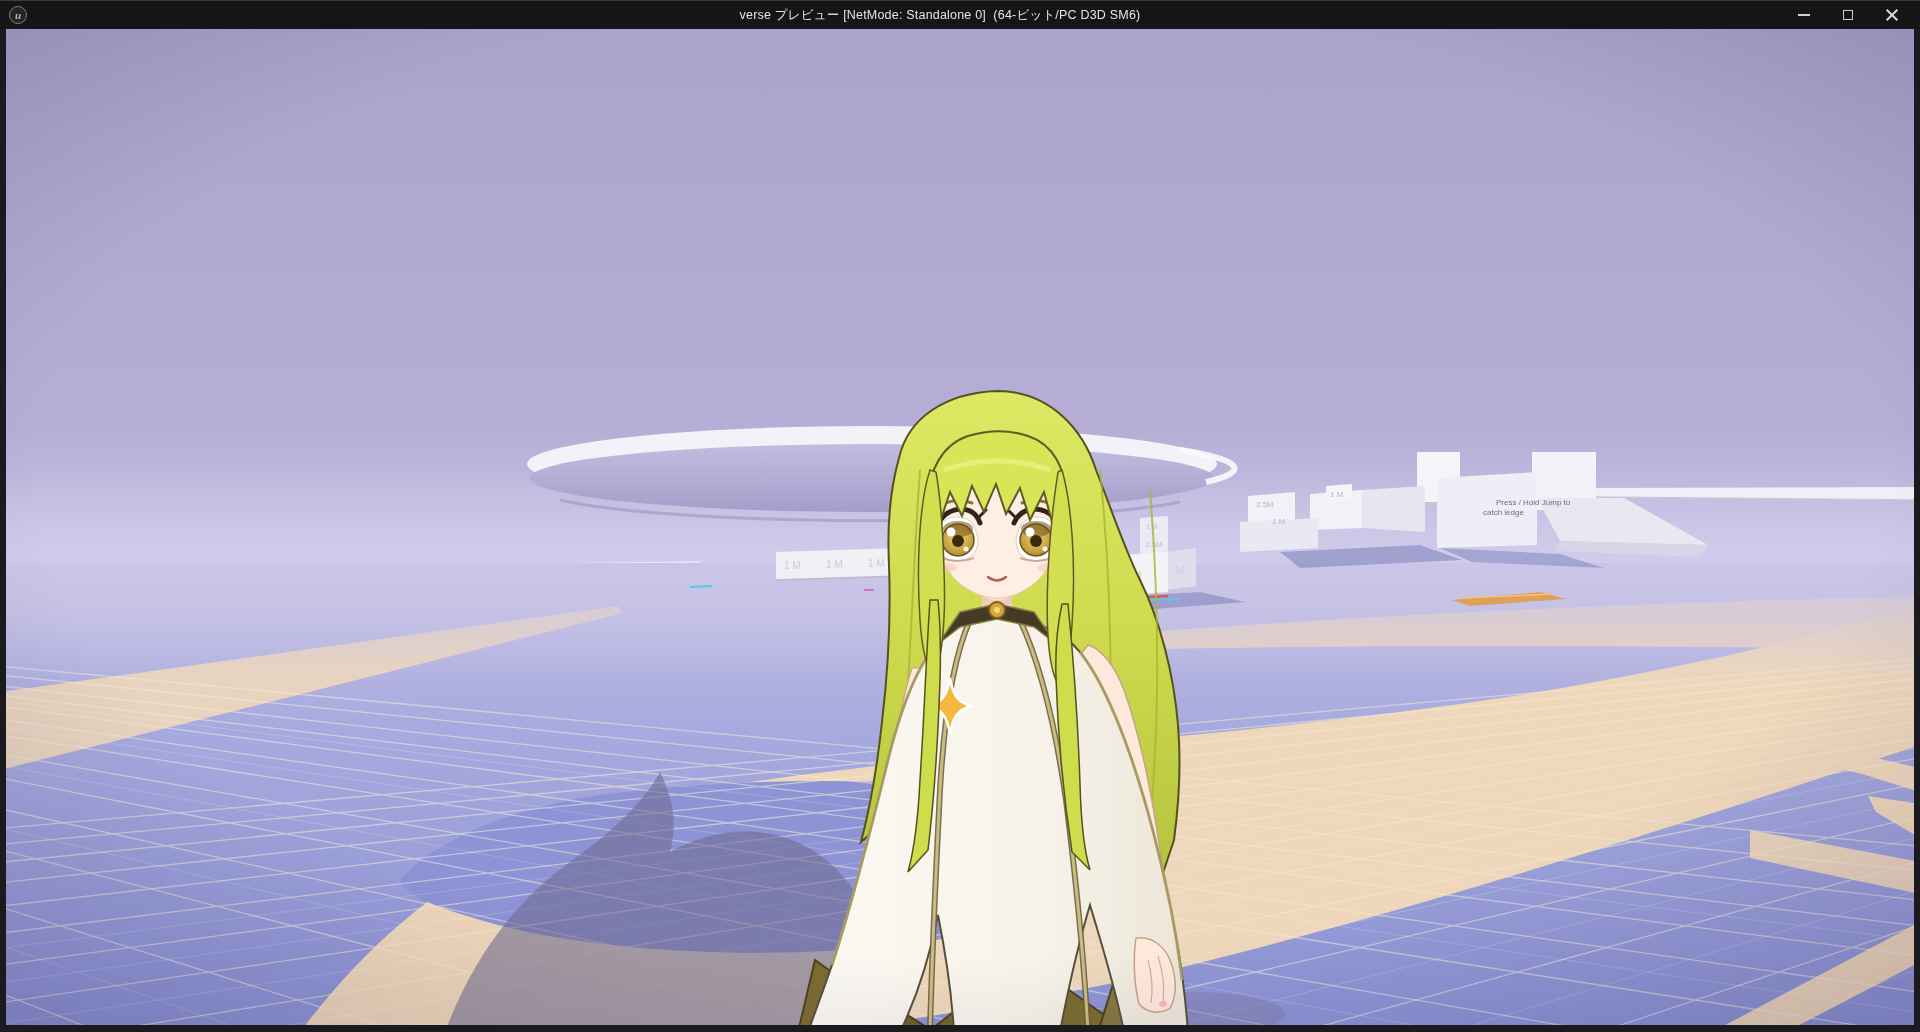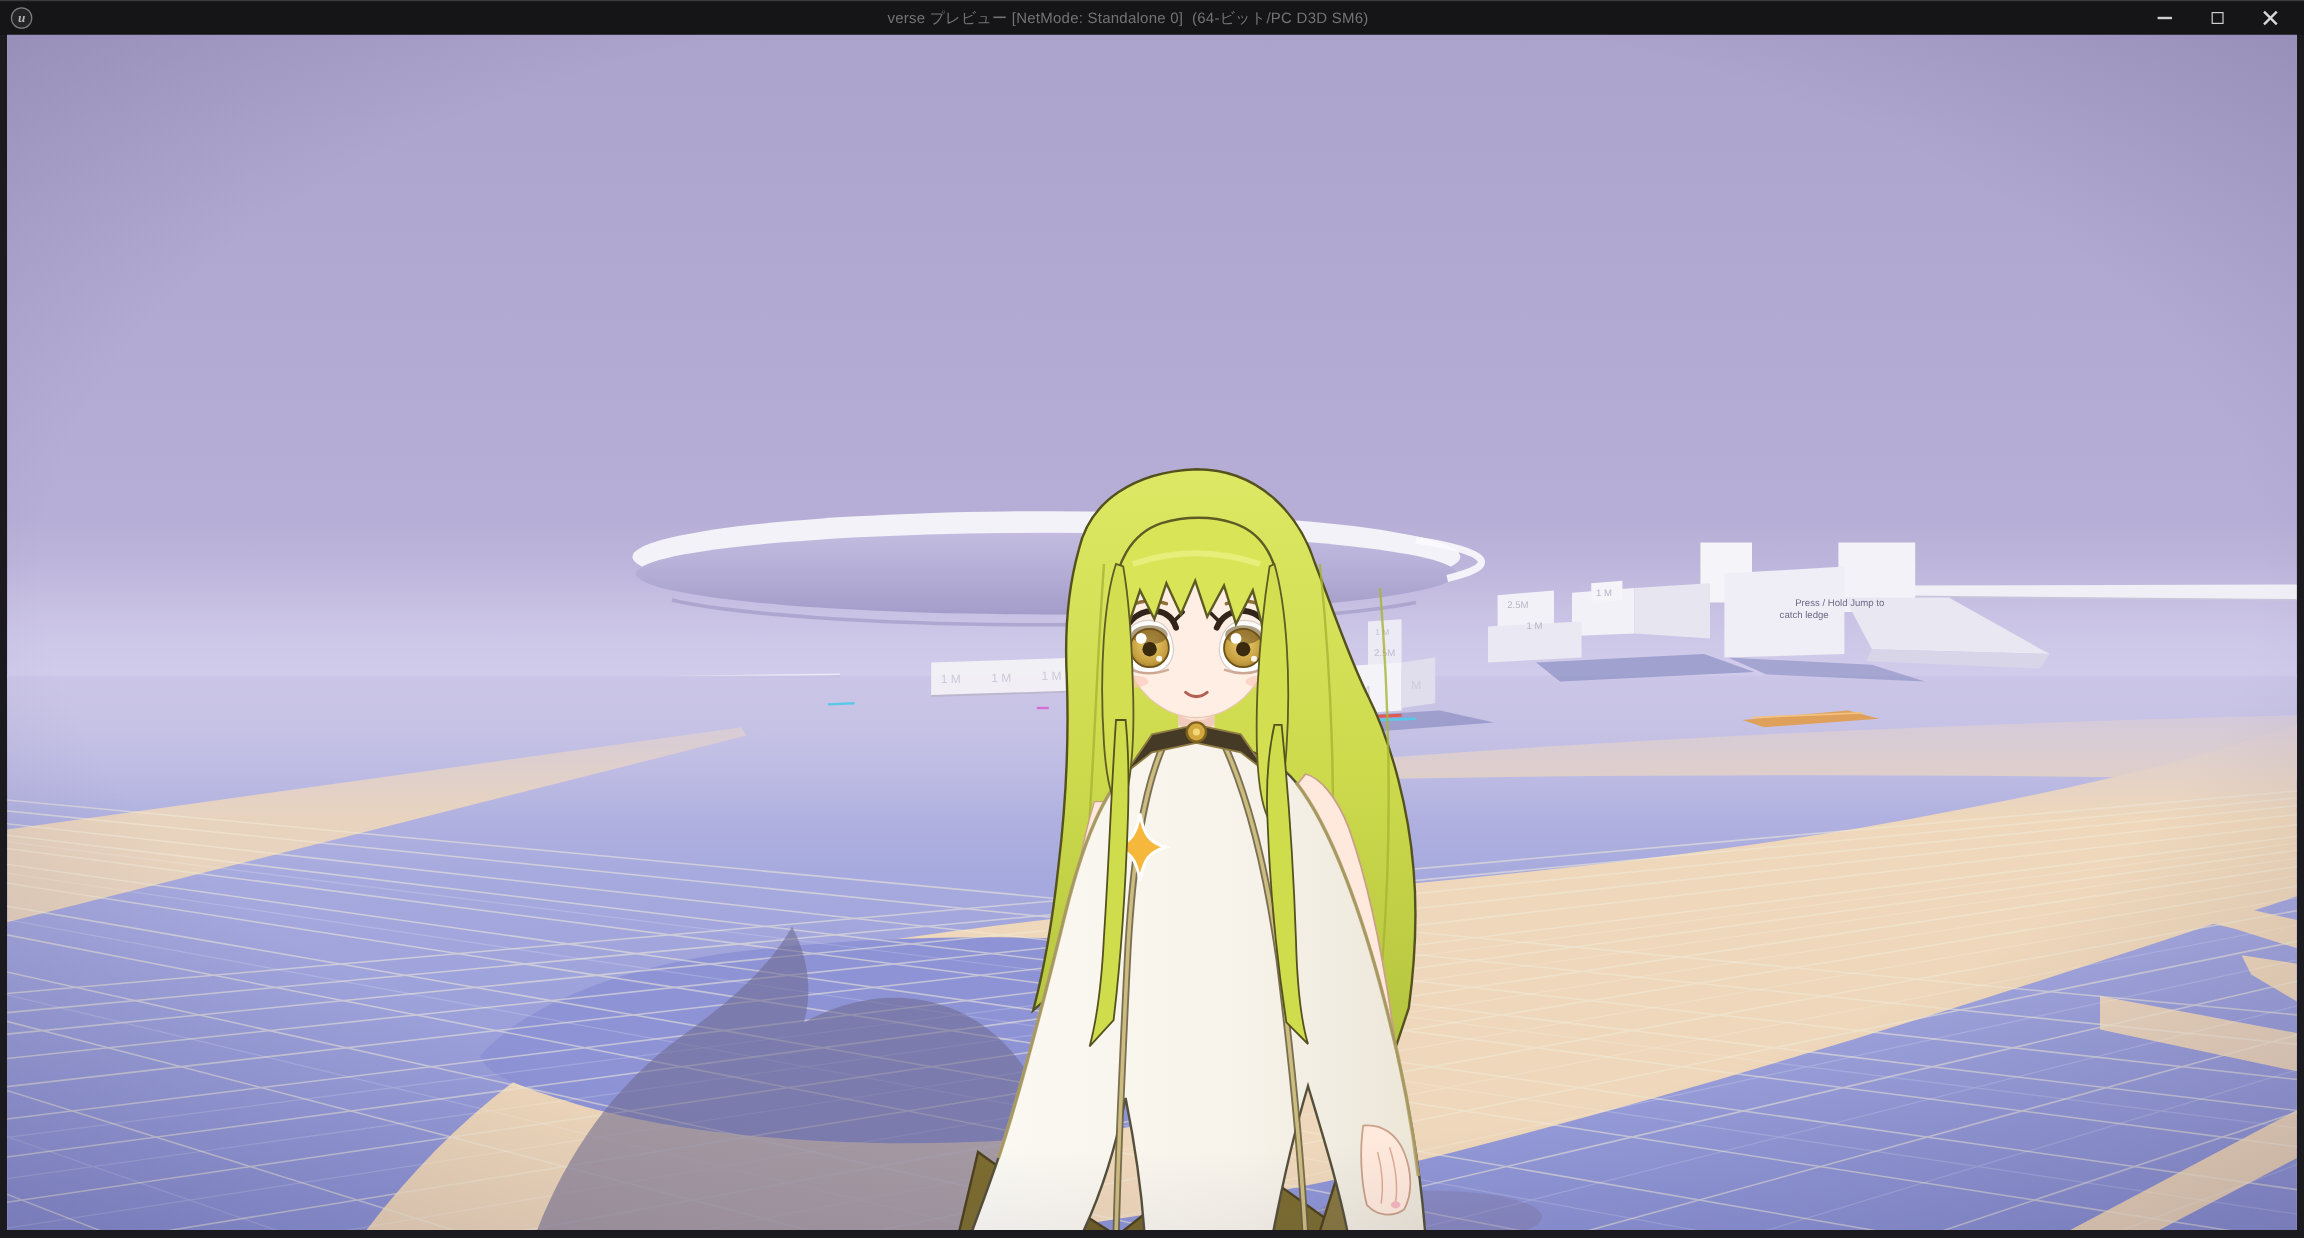--- a/index.html
+++ b/index.html
@@ -1,20 +1,20 @@
 <!DOCTYPE html>
 <html><head>
 <meta charset="utf-8">
 <style>
   html,body{margin:0;padding:0;background:#0e0e10;}
   body{width:1920px;height:1032px;overflow:hidden;font-family:"Liberation Sans",sans-serif;}
   .window{position:relative;width:1920px;height:1032px;background:#1b1a1e;}
   .titlebar{position:absolute;top:0;left:0;right:0;height:29px;background:#151517;border-top:1px solid #3a3a3c;box-sizing:border-box;}
   .logo{position:absolute;left:9px;top:5px;width:18px;height:18px;border:1.5px solid #7d7d7d;border-radius:50%;color:#b5b5b5;display:flex;align-items:center;justify-content:center;font:italic bold 11px "Liberation Serif",serif;background:#242426;box-sizing:border-box;}
-  .title{position:absolute;left:120px;right:160px;top:0;height:28px;display:flex;align-items:center;justify-content:center;color:#737373;font-size:12.5px;letter-spacing:.2px;white-space:pre;}
+  .title{position:absolute;left:120px;right:160px;top:0;height:28px;display:flex;align-items:center;justify-content:center;color:#e5e5e5;font-size:12.5px;letter-spacing:.2px;white-space:pre;}
   .controls{position:absolute;right:6px;top:0;height:28px;display:flex;}
   .ctl{width:44px;height:28px;display:flex;align-items:center;justify-content:center;position:relative;cursor:pointer;}
   .min-glyph{width:12px;height:2px;background:#cfcfcf;}
   .max-glyph{width:10px;height:10px;border:1.5px solid #cfcfcf;box-sizing:border-box;}
   .x1,.x2{position:absolute;width:15px;height:2px;background:#d8d8d8;left:50%;top:50%;}
   .x1{transform:translate(-50%,-50%) rotate(45deg);}
   .x2{transform:translate(-50%,-50%) rotate(-45deg);}
   .viewport{position:absolute;left:6px;top:29px;width:1908px;height:996px;overflow:hidden;background:#b1a9d1;}
   .viewport svg{display:block;width:1908px;height:996px;}
 </style>

